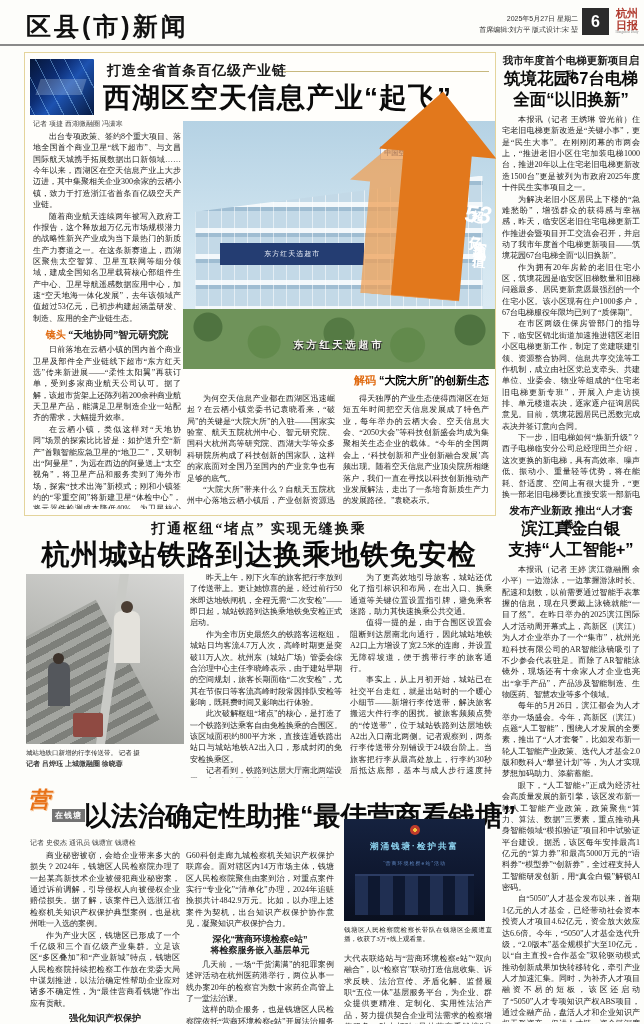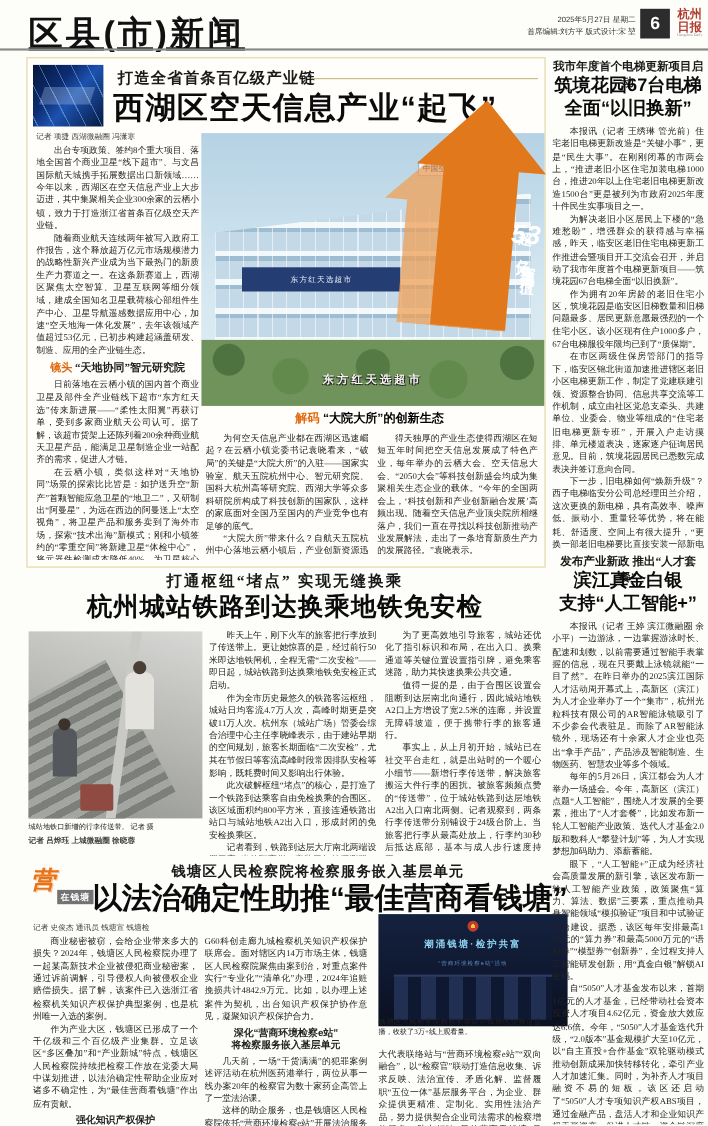--- a/index.html
+++ b/index.html
@@ -1,20 +1,20 @@
 <!DOCTYPE html>
 <html><head>
 <meta charset="utf-8">
 <style>
   html,body{margin:0;padding:0;}
   body{background:#e9e9e9;font-family:"Liberation Sans",sans-serif;}
   .page{position:relative;width:644px;height:1024px;background:#fdfdfa;margin:0 auto;overflow:hidden;}
   .abs{position:absolute;}
   
-  .section-title{left:26px;top:10px;font-size:31px;font-weight:bold;color:#111;letter-spacing:3px;font-family:"Liberation Sans",sans-serif;text-decoration:underline;}
+  .section-title{left:26px;top:10px;font-size:25px;font-weight:bold;color:#111;letter-spacing:3px;font-family:"Liberation Sans",sans-serif;}
   .header-meta{right:66px;top:13px;text-align:right;font-size:7px;line-height:1.6;color:#333;}
   .pagenum{left:582px;top:8px;width:27px;height:27px;background:#2c2c2c;color:#fff;font-size:16px;font-weight:bold;display:flex;align-items:center;justify-content:center;}
   .masthead{left:613px;top:7px;width:28px;color:#b03a2e;font-family:"Liberation Serif",serif;font-weight:bold;font-size:11px;line-height:1.1;text-align:center;}
   .masthead-en{display:block;font-size:3.5px;color:#888;font-weight:normal;letter-spacing:0;}
   .header-rule{left:0;top:44px;width:644px;height:2px;background:#8a8a8a;}
   
   .col{font-family:"Liberation Serif",serif;font-size:8px;line-height:1.42;color:#232323;text-align:justify;overflow:hidden;}
   .col p{margin:0;text-indent:2em;}
   .kicker{font-family:"Liberation Serif",serif;font-weight:bold;color:#1a1a1a;}
   .headline{font-family:"Liberation Sans",sans-serif;font-weight:900;color:#0b0b0b;white-space:nowrap;}
@@ -47,27 +47,27 @@
       radial-gradient(circle at 92% 35%,#4f7340 0 15px,transparent 16px),#6f935a;}
   .ph1-groundsign{position:absolute;left:0;bottom:7%;width:100%;text-align:center;color:#f5f5f0;font-size:10px;font-weight:900;letter-spacing:3px;text-shadow:1px 1px 0 #2a2a2a,-1px 1px 0 #2a2a2a;font-family:"Liberation Sans",sans-serif;}
   
   .arrow{left:350px;top:38px;width:118px;height:208px;transform:rotate(5deg);}
   .arrow-bg{position:absolute;inset:0;background:#e2781c;clip-path:polygon(50% 0,100% 30%,79% 30%,79% 100%,21% 100%,21% 30%,0 30%);box-shadow:0 0 0 1px rgba(255,255,255,.25) inset;}
   .arrow-bg2{position:absolute;left:-26px;top:48px;width:96px;height:160px;background:#efa055;opacity:.75;clip-path:polygon(50% 0,100% 30%,79% 30%,79% 100%,21% 100%,21% 30%,0 30%);z-index:-1;}
   .arrow-text{position:absolute;left:0;top:54px;width:100%;height:150px;display:flex;justify-content:center;writing-mode:vertical-rl;color:#fff;font-weight:bold;font-family:"Liberation Sans",sans-serif;}
   .arrow-stat{font-size:13px;letter-spacing:2px;margin-left:4px;}
   .arrow-num{font-size:24px;text-combine-upright:all;font-style:italic;}
   .arrow-label{font-size:13px;letter-spacing:3px;}
-  .decode-sub{left:158px;top:320px;width:306px;text-align:center;font-size:11px;font-weight:bold;font-family:"Liberation Sans",sans-serif;}
+  .decode-sub{left:158px;top:320px;width:306px;text-align:right;font-size:11px;font-weight:bold;font-family:"Liberation Sans",sans-serif;}
   .art1-colM{left:162px;top:340px;width:148px;height:114px;}
   .art1-colR{left:318px;top:340px;width:146px;height:114px;}
   
   .art2{left:24px;top:518px;width:470px;height:262px;}
   .art2-kicker{left:0;top:2px;width:470px;text-align:center;font-size:14px;letter-spacing:2px;}
-  .art2-headline{left:0;top:18px;width:470px;text-align:center;font-size:23px;letter-spacing:1px;}
+  .art2-headline{left:0;top:18px;width:470px;text-align:center;font-size:28px;letter-spacing:1px;}
   .photo2{left:2px;top:56px;width:158px;height:170px;background:linear-gradient(200deg,#d8d8d6 0%,#b9bab6 45%,#8f918c 100%);overflow:hidden;}
   .ph2-esc{position:absolute;left:-20%;top:30%;width:90%;height:80%;background:repeating-linear-gradient(0deg,#7d7f7a 0 7px,#a3a5a0 7px 14px);transform:rotate(-28deg);}
   .ph2-rail{position:absolute;left:52%;top:0;width:6%;height:100%;background:#c9cac6;transform:skewX(-8deg);}
   .ph2-p1{position:absolute;left:56%;top:22%;width:26px;height:52px;background:#e4e2dc;border-radius:8px 8px 0 0;}
   .ph2-p1:before{content:"";position:absolute;left:7px;top:-10px;width:12px;height:12px;border-radius:50%;background:#4a3d33;}
   .ph2-p2{position:absolute;left:14%;top:52%;width:22px;height:44px;background:#54575c;border-radius:7px 7px 0 0;}
   .ph2-p2:before{content:"";position:absolute;left:5px;top:-9px;width:11px;height:11px;border-radius:50%;background:#3c322b;}
   .ph2-case{position:absolute;left:30%;bottom:4%;width:30px;height:24px;background:#8f4a42;border-radius:2px;}
   .art2-capblock{left:2px;top:230px;width:158px;}
   .art2-colA{left:166px;top:54px;width:152px;height:206px;}
@@ -75,21 +75,21 @@
   
   .art3{left:24px;top:783px;width:470px;height:241px;}
   .art3-badge{left:2px;top:2px;width:64px;height:48px;}
   .badge-big{position:absolute;left:2px;top:0px;font-size:22px;font-weight:900;color:#e8721a;font-style:italic;font-family:"Liberation Serif",serif;text-shadow:1px 1px 0 #f7c79a;}
   .badge-small{position:absolute;left:26px;top:24px;background:#737373;color:#fff;font-size:8px;font-weight:bold;padding:1px 3px;letter-spacing:1px;}
   .art3-kicker{left:60px;top:0;width:410px;text-align:center;font-size:13px;letter-spacing:1px;}
   .art3-headline{left:60px;top:15px;width:410px;text-align:center;font-size:27px;}
   .art3-byline{left:6px;top:55px;}
   .art3-col1{left:6px;top:67px;width:150px;height:174px;}
   .art3-col2{left:162px;top:67px;width:148px;height:174px;}
-  .photo3{left:320px;top:48px;width:172px;height:102px;background:linear-gradient(180deg,#15223f 0%,#0d152b 70%,#0a101f 100%);overflow:hidden;}
+  .photo3{left:320px;top:36px;width:141px;height:102px;background:linear-gradient(180deg,#15223f 0%,#0d152b 70%,#0a101f 100%);overflow:hidden;}
   .ph3-emblem{position:absolute;left:50%;top:6%;width:10px;height:10px;margin-left:-5px;border-radius:50%;background:radial-gradient(circle,#f4c542 0 2px,#bf3b2b 2px 5px);}
   .ph3-title{position:absolute;left:0;top:22%;width:100%;text-align:center;color:#8fd6f2;font-size:8.5px;font-weight:bold;letter-spacing:2px;}
   .ph3-sub{position:absolute;left:0;top:40%;width:100%;text-align:center;color:#5f86c0;font-size:5px;letter-spacing:1px;}
   .ph3-people{position:absolute;left:8%;bottom:6%;width:84%;height:38%;background:repeating-linear-gradient(90deg,#202f52 0 13px,#0e1830 13px 25px);border-top:2px solid #2c3c63;}
   .art3-cap{left:320px;top:142px;width:148px;}
   .art3-col3{left:320px;top:170px;width:148px;height:71px;}
   
   .sidebar{left:502px;top:52px;width:138px;height:972px;}
   .sb-kickerA{left:0;top:2px;width:138px;text-align:center;font-size:10.5px;}
   .sb-headA{left:0;top:16px;width:138px;text-align:center;font-size:16.5px;line-height:1.25;white-space:normal;}
@@ -136,21 +136,21 @@
       <div class="arrow-text">
         <span class="arrow-stat"><span>超</span><span class="arrow-num">53</span><span>亿元</span></span>
         <span class="arrow-label">空天地海产值</span>
       </div>
     </div>
 
     <div class="abs art1-colL col">
       <p>出台专项政策、签约8个重大项目、落地全国首个商业卫星“线下超市”、与文昌国际航天城携手拓展数据出口新领域……今年以来，西湖区在空天信息产业上大步迈进，其中集聚相关企业300余家的云栖小镇，致力于打造浙江省首条百亿级空天产业链。</p>
       <p>随着商业航天连续两年被写入政府工作报告，这个释放超万亿元市场规模潜力的战略性新兴产业成为当下最热门的新质生产力赛道之一。在这条新赛道上，西湖区聚焦太空智算、卫星互联网等细分领域，建成全国知名卫星载荷核心部组件生产中心、卫星导航遥感数据应用中心，加速“空天地海一体化发展”，去年该领域产值超过53亿元，已初步构建起涵盖研发、制造、应用的全产业链生态。</p>
       <p class="inline-sub"><span class="tag-orange">镜头</span><span> “天地协同”智元研究院</span></p>
-      <p>日前落地在云栖小镇的国内首个商业卫星及部件全产业链线下超市“东方红天选”传来新进展——“柔性太阳翼”再获订单，受到多家商业航天公司认可。据了解，该超市货架上还陈列着200余种商业航天卫星产品，能满足卫星制造企业一站配齐的需求，促进人才链。</p>
+      <p>日前落地在云栖小镇的国内首个商业卫星及部件全产业链线下超市“东方红天选”传来新进展——“柔性太阳翼”再获订单，受到多家商业航天公司认可。据了解，该超市货架上还陈列着200余种商业航天卫星产品，能满足卫星制造企业一站配齐的需求，大幅提升效率。</p>
       <p>在云栖小镇，类似这样对“天地协同”场景的探索比比皆是：如护送升空“新产”首颗智能应急卫星的“地卫二”，又研制出“阿曼星”，为远在西边的阿曼送上“太空视角”，将卫星产品和服务卖到了海外市场，探索“技术出海”新模式；刚和小镇签约的“零重空间”将新建卫星“体检中心”，将元器件检测成本降低40%，为卫星核心部件提供评估测试，助力企业降本增效。</p>
 
     </div>
 
     <div class="abs decode-sub"><span class="tag-orange">解码</span><span> “大院大所”的创新生态</span></div>
     <div class="abs art1-colM col">
       <p>为何空天信息产业都在西湖区迅速崛起？在云栖小镇党委书记袁晓看来，“破局”的关键是“大院大所”的入驻——国家实验室、航天五院杭州中心、智元研究院、国科大杭州高等研究院、西湖大学等众多科研院所构成了科技创新的国家队，这样的家底面对全国乃至国内的产业竞争也有足够的底气。</p>
       <p>“大院大所”带来什么？自航天五院杭州中心落地云栖小镇后，产业创新资源迅速聚集，近年来吸引了杭州联盛、杭州华宇等多家产业公司落户，目前已投用5.3万平方米的航天产业基地，落地15条卫星核心部件生产线，形成年配套200多颗卫星的产能，眼下正在建设占地近70亩的新园区，预计</p>
     </div>
     <div class="abs art1-colR col">
@@ -188,21 +188,20 @@
       <p>事实上，从上月初开始，城站已在社交平台走红，就是出站时的一个暖心小细节——新增行李传送带，解决旅客搬运大件行李的困扰。被旅客频频点赞的“传送带”，位于城站铁路到达层地铁A2出入口南北两侧。记者观察到，两条行李传送带分别铺设于24级台阶上。当旅客把行李从最高处放上，行李约30秒后抵达底部，基本与成人步行速度持平。</p>
 
     </div>
   </div>
 
   <div class="abs art3">
     <div class="abs art3-badge">
       <span class="badge-big">营</span>
       <span class="badge-small">在钱塘</span>
     </div>
-    <div class="abs art3-kicker kicker">钱塘区人民检察院将检察服务嵌入基层单元</div>
     <div class="abs art3-headline headline">以法治确定性助推“最佳营商看钱塘”</div>
     <div class="abs art3-byline byline">记者 史俊杰 通讯员 钱塘宣 钱塘检</div>
 
     <div class="abs art3-col1 col">
       <p>商业秘密被窃，会给企业带来多大的损失？2024年，钱塘区人民检察院办理了一起某高新技术企业被侵犯商业秘密案，通过诉前调解，引导侵权人向被侵权企业赔偿损失。据了解，该案件已入选浙江省检察机关知识产权保护典型案例，也是杭州唯一入选的案例。</p>
       <p>作为产业大区，钱塘区已形成了一个千亿级和三个百亿级产业集群。立足该区“多区叠加”和“产业新城”特点，钱塘区人民检察院持续把检察工作放在党委大局中谋划推进，以法治确定性帮助企业应对诸多不确定性，为“最佳营商看钱塘”作出应有贡献。</p>
       <p class="col-sub"><span>强化知识产权保护</span><br></p>
 
     </div>
     <div class="abs art3-col2 col">

